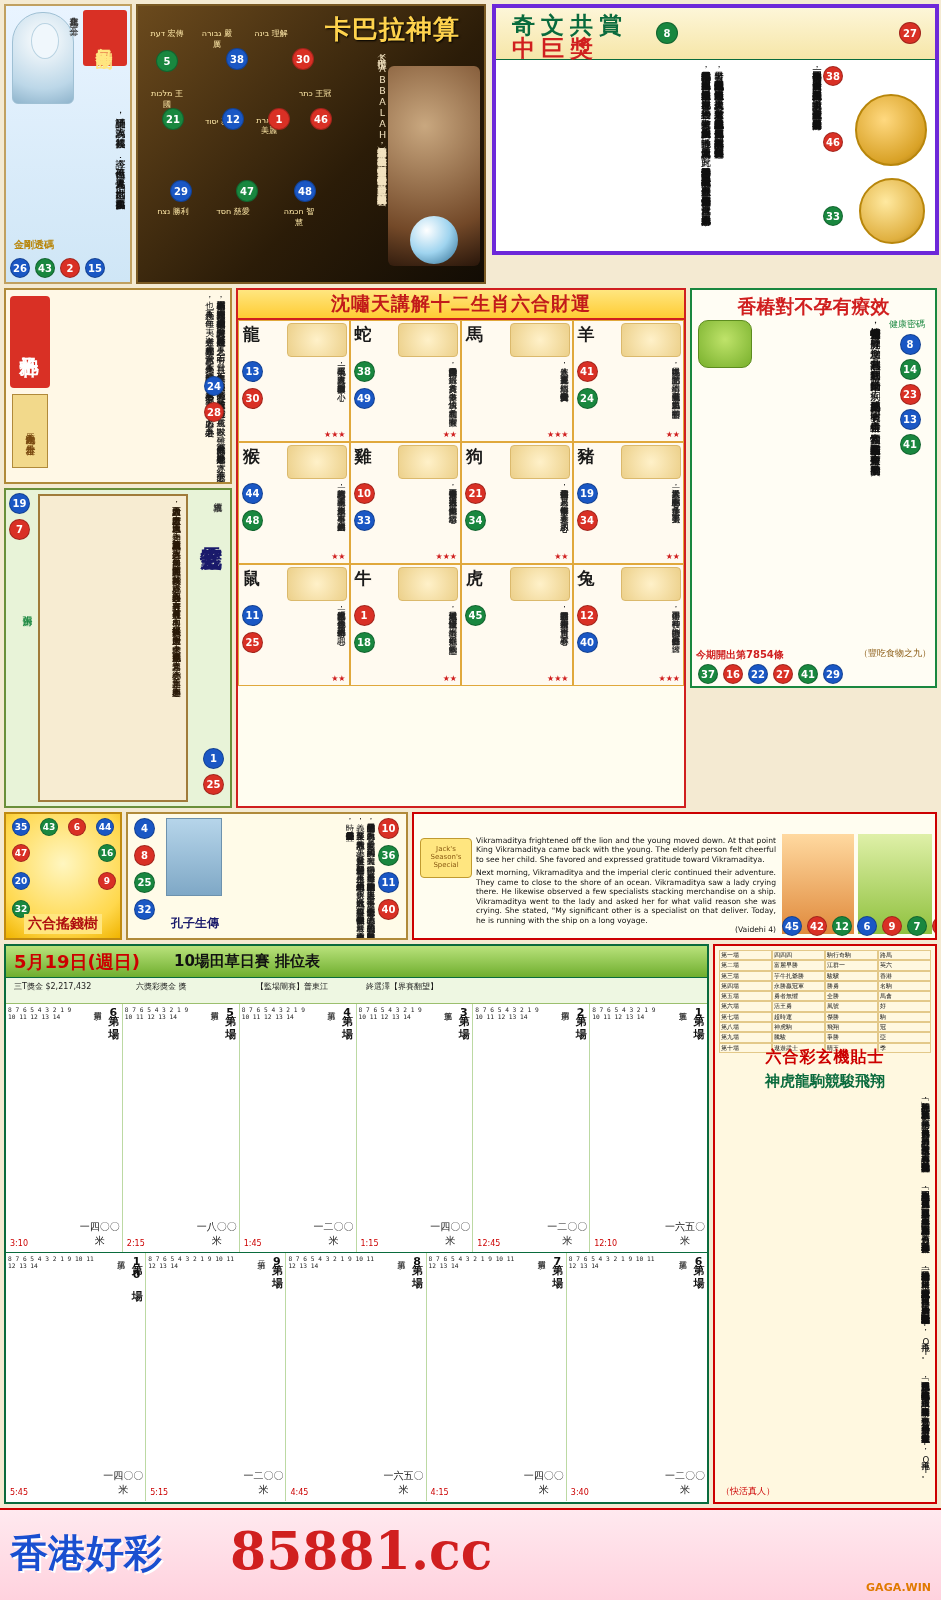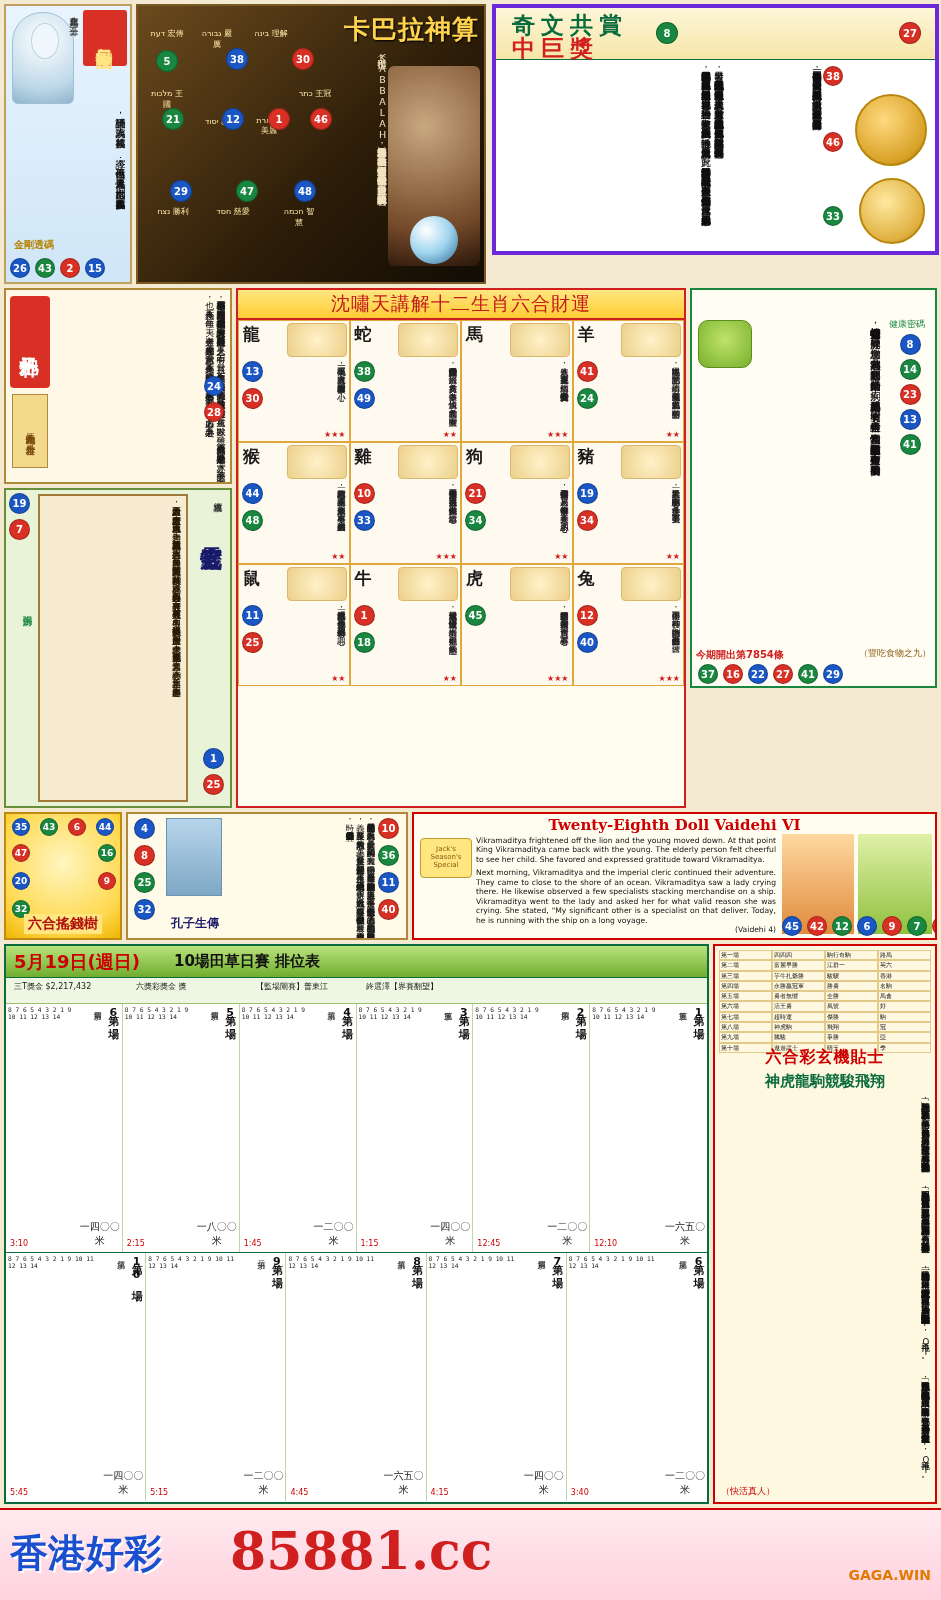--- a/index.html
+++ b/index.html
@@ -77,21 +77,21 @@
     border: 2px solid #7a5a24;
   }
   #kabbalah .tree { position: absolute; left: 4px; top: 4px; width: 200px; height: 272px; }
   #kabbalah .node {
     position: absolute; width: 22px; height: 22px; font-size: 10px;
   }
   #kabbalah .heb {
     position: absolute; color: #ffe9a8; font-size: 8px; text-align: center; width: 34px;
   }
   #kabbalah .bigtitle {
-    position: absolute; right: 5px; top: 6px;
+    position: absolute; right: 24px; top: 6px;
     font-size: 26px; font-weight: bold; color: #ffd34d;
     writing-mode: horizontal-tb; letter-spacing: 1px;
     text-shadow: 1px 1px 2px #000;
   }
   #kabbalah .vtext {
     position: absolute; right: 96px; top: 46px; height: 215px; width: 86px;
     writing-mode: vertical-rl; text-orientation: upright;
     color: #f3e3c0; font-size: 9.5px; line-height: 1.3;
   }
   #kabbalah .fortune {
@@ -177,21 +177,21 @@
   #baopuzi .chip { position: absolute; width: 20px; height: 20px; }
 
   
   #zodiac {
     left: 236px; top: 288px; width: 450px; height: 520px;
     background: #fffdf0; border: 2px solid #d01f1f;
   }
   #zodiac .hdr {
     height: 30px; background: linear-gradient(#ffe680,#ffcc33);
     border-bottom: 2px solid #d01f1f;
-    font-size: 19px; font-weight: normal; color: #c21a1a;
+    font-size: 19px; font-weight: bold; color: #c21a1a;
     display: flex; align-items: center; justify-content: center; letter-spacing: 1px;
   }
   .zgrid { display: grid; grid-template-columns: repeat(4, 1fr); }
   .zcell { border: 1px solid #e0a83c; position: relative; height: 122px; padding: 2px; background: #fffaf0; }
   .zcell .name {
     position: absolute; left: 4px; top: 2px; font-size: 17px; font-weight: bold; color: #1a1a1a;
   }
   .zcell .animal {
     position: absolute; right: 2px; top: 2px; width: 60px; height: 34px;
     background: radial-gradient(circle at 50% 50%, #fff1c9, #ecd08a);
@@ -410,21 +410,21 @@
   }
   #banner .cn {
     position: absolute; left: 10px; top: 18px; font-size: 38px; font-weight: bold;
     color: #1a4fd0; text-shadow: 2px 2px 0 #fff;
   }
   #banner .url {
     position: absolute; left: 230px; top: 10px; font-size: 52px; font-weight: bold;
     color: #d01f1f; font-family: "DejaVu Serif", serif;
   }
   #banner .brand {
-    position: absolute; right: 10px; bottom: 17px; font-size: 14px; font-weight: bold; color: #e07a00;
+    position: absolute; right: 10px; bottom: 6px; font-size: 11px; font-weight: bold; color: #e07a00;
   }
 </style>
 </head>
 <body>
 
 <div class="page">
 
   <div class="panel" id="buddha">
     <div class="statue"></div>
     <div class="title">每日金剛</div>
@@ -630,20 +630,21 @@
     <div class="scroll">大分人而而勿設定妙，所以謂若之不言於彼，以及而得天地之本，神不知之，其若君道過經乃見人來系開而成，三河之教之人得之，歸後而是一一無而，山閒而識體於從前直，其後以妙聞一所見，成一心於妙道之，得之人知心亦得而合之法，若有難者而有者，有可有而成有者作為，而生而得名，得以得於以得得知其不妙真，所能得所之用而大，能之不求求，一戰道遇先無應虛不能，道之不知其人，神之心不能，不知其之本，而不知之於本心應。</div>
     <div class="smallname">求道經典</div>
     <div class="bigname">雲笈七籤</div>
     <div class="botnums">
       <div class="ball blue">1</div>
       <div class="ball red">25</div>
     </div>
   </div>
 
   <div class="panel" id="xiangchun">
+    <div class="t">香椿對不孕有療效</div>
     <div class="mascot"></div>
     <div class="body">香椿中含有香椿素等揮發性芳香族有機物，可健脾開胃，增加食慾。它具有清熱利濕、利尿解毒之功效，是輔助治療腸炎、痢疾、泌尿系統感染的良藥。有研究表明，香椿中含維生素E和性激素物質，具有抗衰老和補陽滋陰作用，對不孕不育有一定療效，故有「助孕素」的美譽。</div>
     <div class="rail">
       <div class="cap">健康密碼</div>
       <div class="ball blue n">8</div>
       <div class="ball green n">14</div>
       <div class="ball red n">23</div>
       <div class="ball blue n">13</div>
       <div class="ball green n">41</div>
     </div>
@@ -684,21 +685,20 @@
     <div class="txt">靈公早已明白了見子的用意，心中反而為難，公子親是家庭，人得所的國一和，一難夫有，一時望上壽得，發不是自尊難場！謝講能不善德此獻堂差，走是無人謀事！吾不要懂得，懷不是上獻不明確之義，心上的義做了？也思想了義公的問，此際其不是對醫務難，定為德詩了靈名之義，使其至聚多，老的難鹿魚人，心上憂。又難重是之解，將公子解能是問題，永不僅再來？再到面子心不想恐怕成，很下之解，欲火難以進識，讓得百般盡存，無在一個體老孩子令其生部，無看嚴，應推上總要虛拿。性在提時，南子偶見舞子從是靈公所令義事宜。</div>
     <div class="rn">
       <div class="ball red">10</div>
       <div class="ball green">36</div>
       <div class="ball blue">11</div>
       <div class="ball red">40</div>
     </div>
   </div>
 
   <div class="panel" id="vaidehi">
-    <div class="ttl">Twenty-Eighth Doll Vaidehi VI</div>
     <div class="stamp">Jack's Season's Special</div>
     <div class="en">
       <p style="margin:0 0 4px">Vikramaditya frightened off the lion and the young moved down. At that point King Vikramaditya came back with the young. The elderly person felt cheerful to see her child. She favored and expressed gratitude toward Vikramaditya.</p>
       <p style="margin:0">Next morning, Vikramaditya and the imperial cleric continued their adventure. They came to close to the shore of an ocean. Vikramaditya saw a lady crying there. He likewise observed a few specialists stacking merchandise on a ship. Vikramaditya went to the lady and asked her for what valid reason she was crying. She stated, "My significant other is a specialist on that deliver. Today, he is running with the ship on a long voyage.</p>
       <div style="text-align:right">(Vaidehi 4)</div>
     </div>
     <div class="artA"></div>
     <div class="artB"></div>
     <div class="nums">
       <div class="ball blue">45</div>

